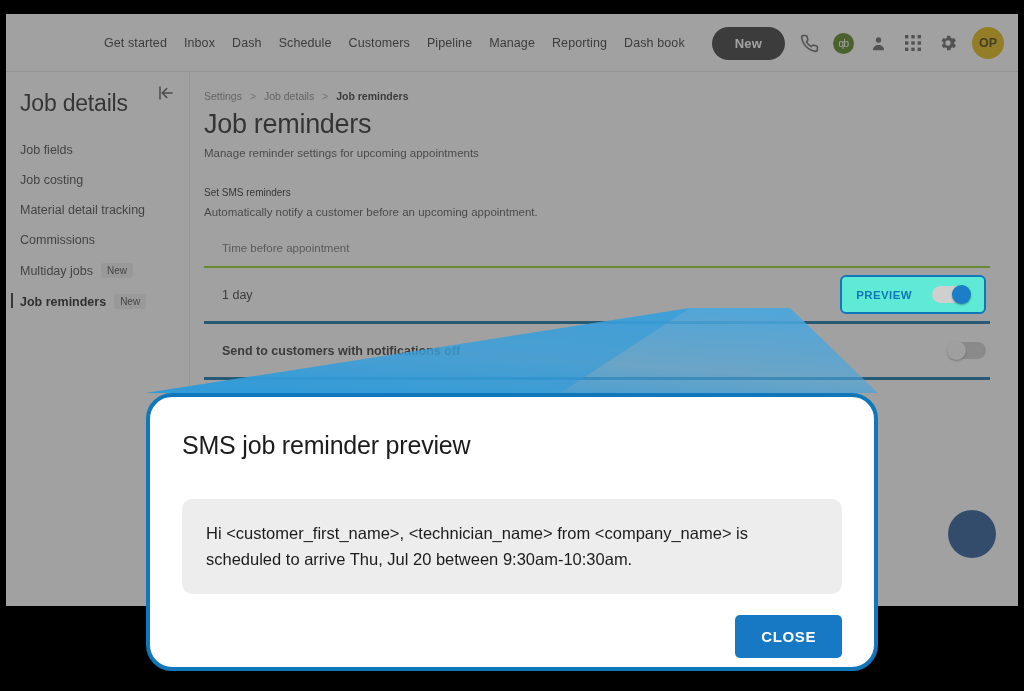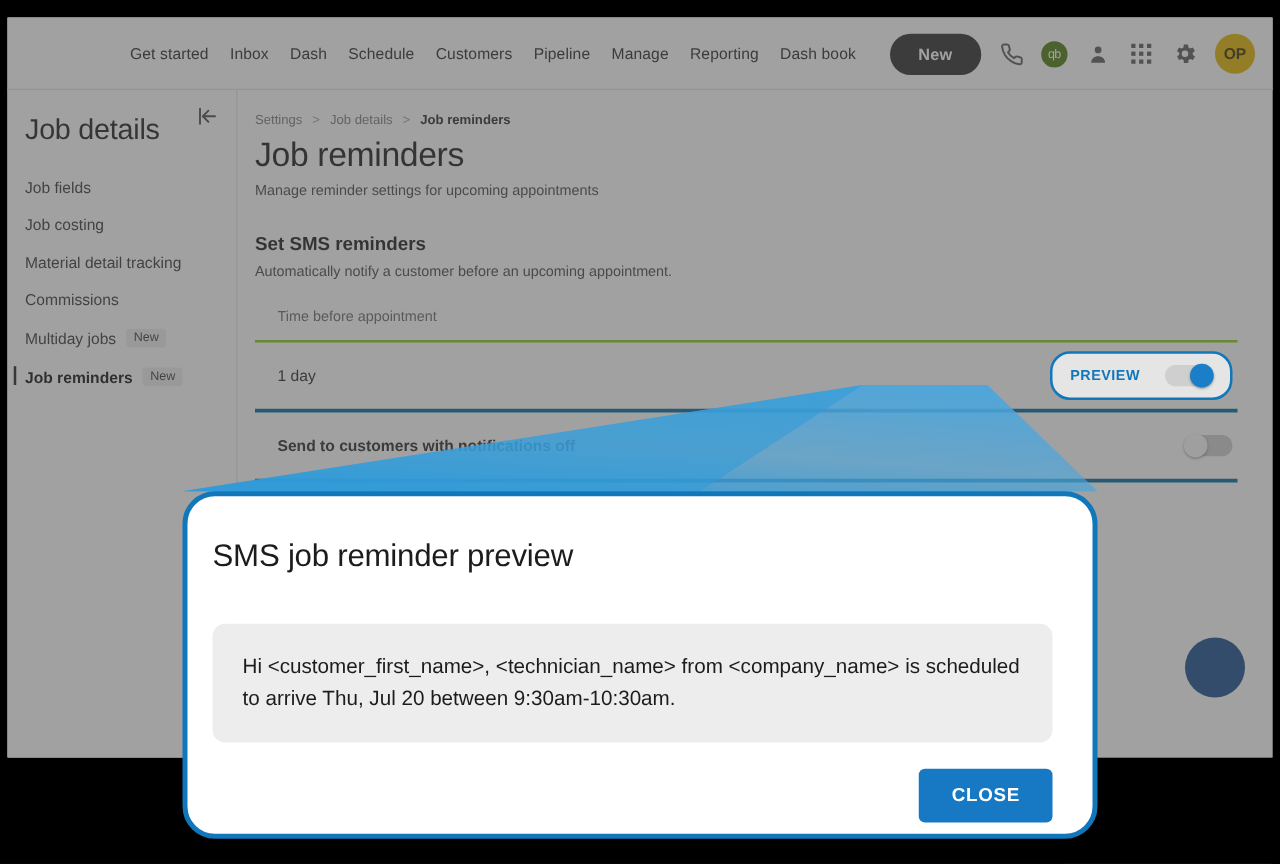--- a/index.html
+++ b/index.html
@@ -188,22 +188,22 @@
     color: #1c1c1c;
     letter-spacing: -.3px;
     line-height: 1.15;
   }
   #page-subtitle {
     font-size: 11.5px;
     color: #4a4a4a;
     margin-top: 7px;
   }
   #section-title {
-    font-size: 15px;
-    font-weight: bold;
+    font-size: 10px;
+    font-weight: normal;
     color: #1c1c1c;
     margin-top: 28px;
   }
   #section-subtitle {
     font-size: 11.5px;
     color: #4a4a4a;
     margin-top: 8px;
   }
 
   #settings-table { margin-top: 24px; }
@@ -223,23 +223,23 @@
     padding-right: 4px;
   }
   .row-label { font-size: 12.5px; color: #2b2b2b; }
   .row-label.strong { font-weight: bold; }
 
   
   #preview-control {
     display: flex;
     align-items: center;
     gap: 20px;
-    background: #e5e5e5;
+    background: #5eead4;
     border: 2px solid #1177bb;
-    border-radius: 16px;
+    border-radius: 6px;
     padding: 9px 14px;
     cursor: pointer;
     position: relative;
     z-index: 6;
   }
   #preview-label {
     font-size: 11.5px;
     font-weight: bold;
     color: #1177bb;
     letter-spacing: .4px;
@@ -297,21 +297,21 @@
   #modal {
     position: absolute;
     left: 146px;
     top: 393px;
     width: 732px;
     height: 278px;
     background: #ffffff;
     border: 4px solid #1177bb;
     border-radius: 26px;
     z-index: 10;
-    padding: 34px 32px 0 20px;
+    padding: 34px 32px 0 32px;
   }
   #modal-title {
     font-size: 25px;
     color: #1c1c1c;
     font-weight: normal;
     letter-spacing: -.2px;
   }
   #modal-message {
     margin-top: 39px;
     background: #ededed;

